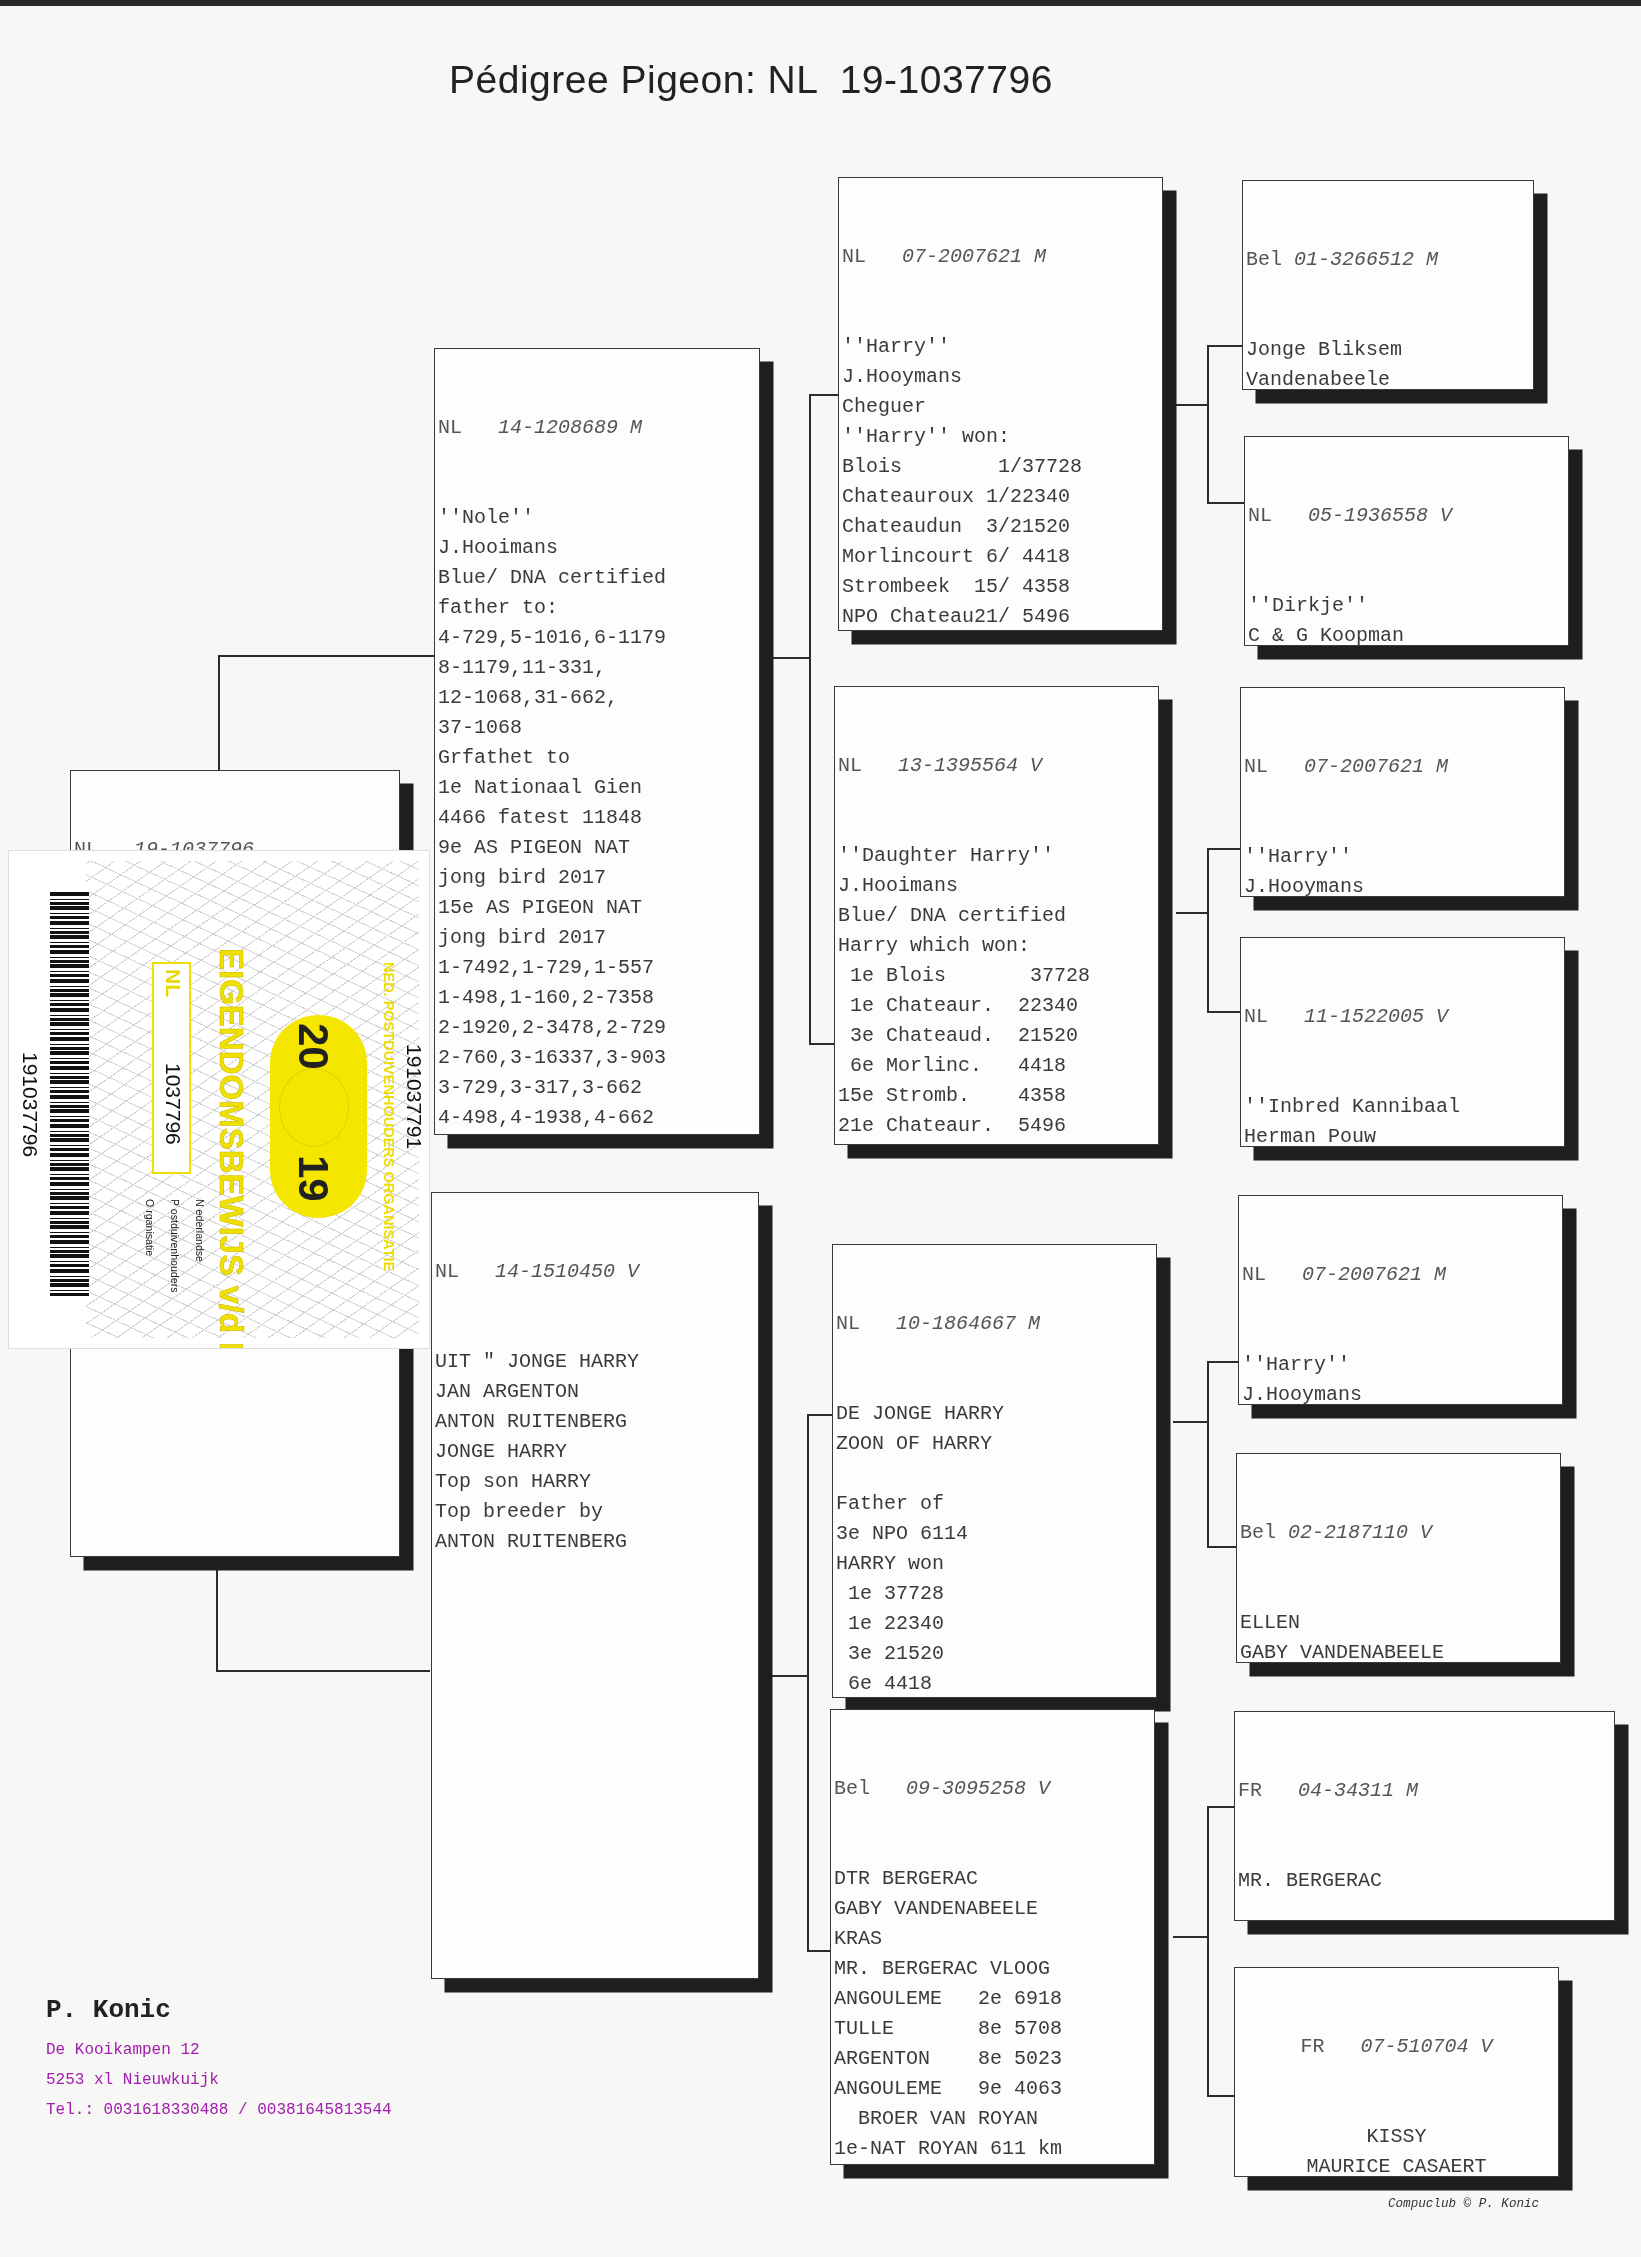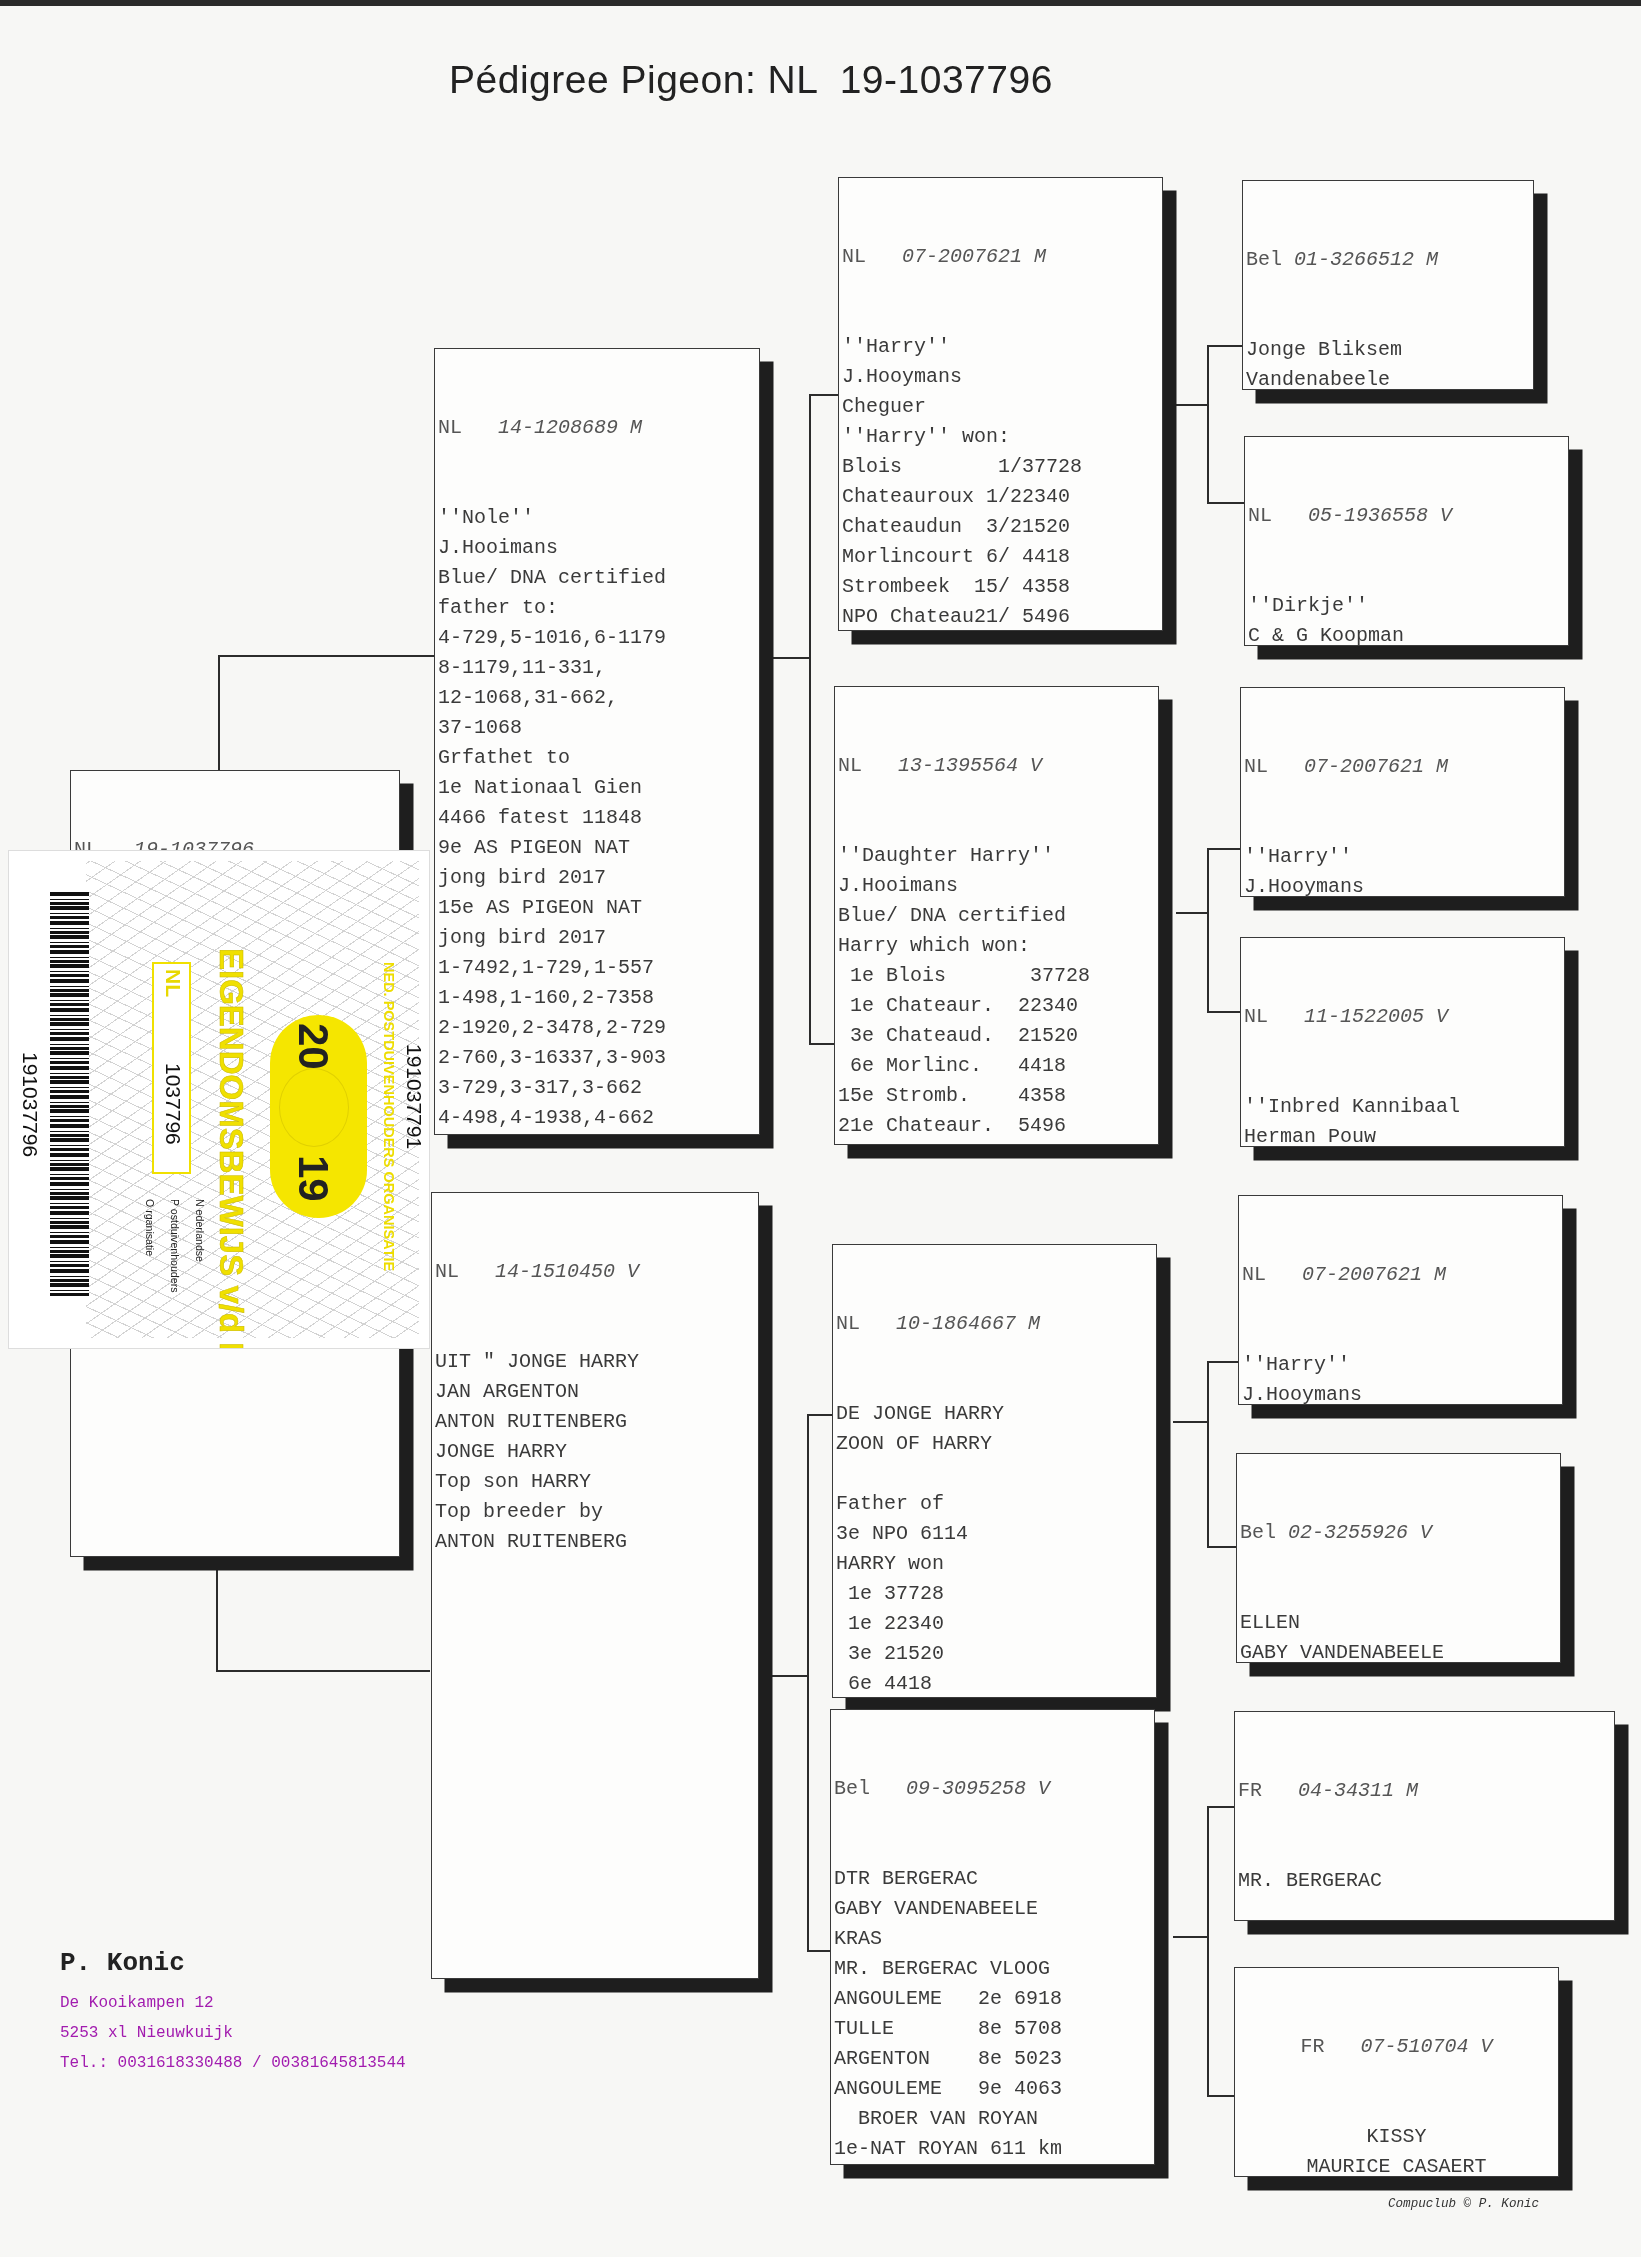--- a/index.html
+++ b/index.html
@@ -18,21 +18,21 @@
     position: absolute; background: #fdfdfc; border: 1.9px solid #3a3a3a;
     box-shadow: 13.5px 13.5px 0 #1e1e1e; box-sizing: border-box;
     padding: 3.9px 2.9px; font-size: 20px; line-height: 30px; white-space: pre; overflow: hidden;
   }
   .card .ring { font-style: italic; color: #555; display: block; }
   .card .ring .cc { font-style: normal; }
   .card .line { display: block; color: #3a3a3a; }
   .hl, .vl { position: absolute; background: #2c2c2c; }
   .hl { height: 1.9px; }
   .vl { width: 1.9px; }
-  .owner { position: absolute; left: 46px; top: 1948px; margin-left: 14px; }
+  .owner { position: absolute; left: 46px; top: 1995px; }
   .owner .name { font-size: 26px; font-weight: bold; color: #222; display: block; margin-bottom: 9.7px; }
   .owner .l { font-size: 16px; color: #a21caf; display: block; line-height: 30px; }
   .footer { position: absolute; left: 1388px; top: 2197px; font-size: 12.6px; color: #333; font-style: italic; }
   
   .sticker {
     position: absolute; left: 7.7px; top: 850px; width: 420px; height: 497px; background: #fff;
     border: 1px solid #ddd; overflow: hidden;
   }
   .sticker .grid {
     position: absolute; inset: 9.7px 9.7px 9.7px 77px;
@@ -148,21 +148,21 @@
 </div>
 <div class="card" style="left:1240px;top:937px;width:325px;height:210px;">
   <span class="ring"><span class="cc">NL</span>   <span>11-1522005 V</span></span>
   <div><span class="line">''Inbred Kannibaal</span><span class="line">Herman Pouw</span></div>
 </div>
 <div class="card" style="left:1238px;top:1195px;width:325px;height:210px;">
   <span class="ring"><span class="cc">NL</span>   <span>07-2007621 M</span></span>
   <div><span class="line">''Harry''</span><span class="line">J.Hooymans</span></div>
 </div>
 <div class="card" style="left:1236px;top:1453px;width:325px;height:210px;">
-  <span class="ring"><span class="cc">Bel</span> <span>02-3255926 V</span></span>
+  <span class="ring"><span class="cc">Bel</span> <span>02-2187110 V</span></span>
   <div><span class="line">ELLEN</span><span class="line">GABY VANDENABEELE</span></div>
 </div>
 <div class="card" style="left:1234px;top:1711px;width:381px;height:210px;">
   <span class="ring"><span class="cc">FR</span>   <span>04-34311 M</span></span>
   <div><span class="line">MR. BERGERAC</span><span class="line">&nbsp;</span></div>
 </div>
 <div class="card" style="left:1234px;top:1967px;width:325px;height:210px;text-align:center;">
   <span class="ring"><span class="cc">FR</span>   <span>07-510704 V</span></span>
   <div><span class="line">KISSY</span><span class="line">MAURICE CASAERT</span></div>
 </div>

